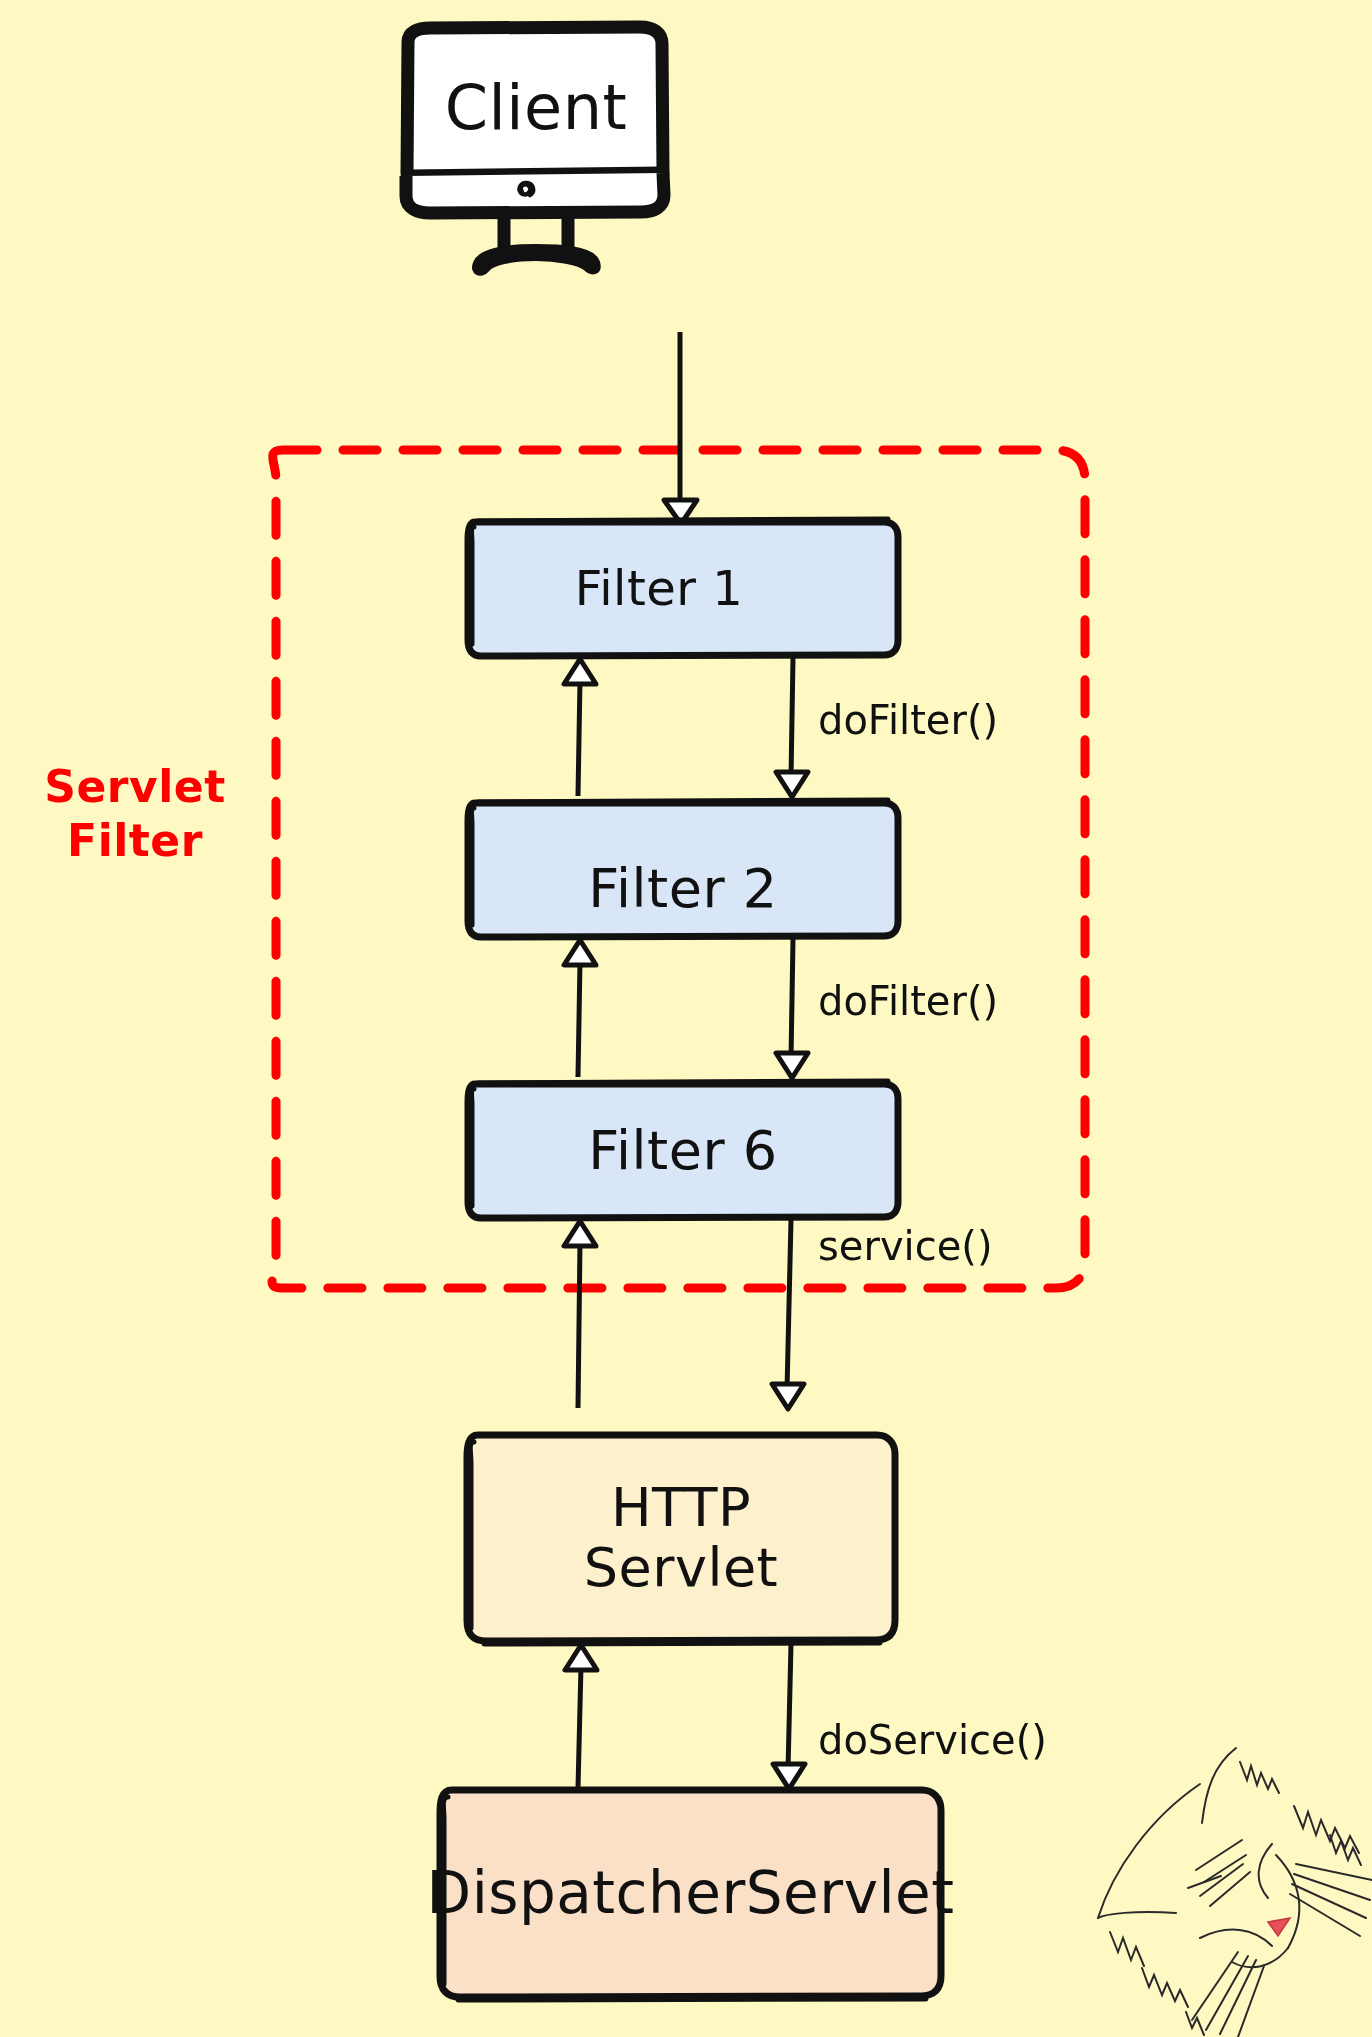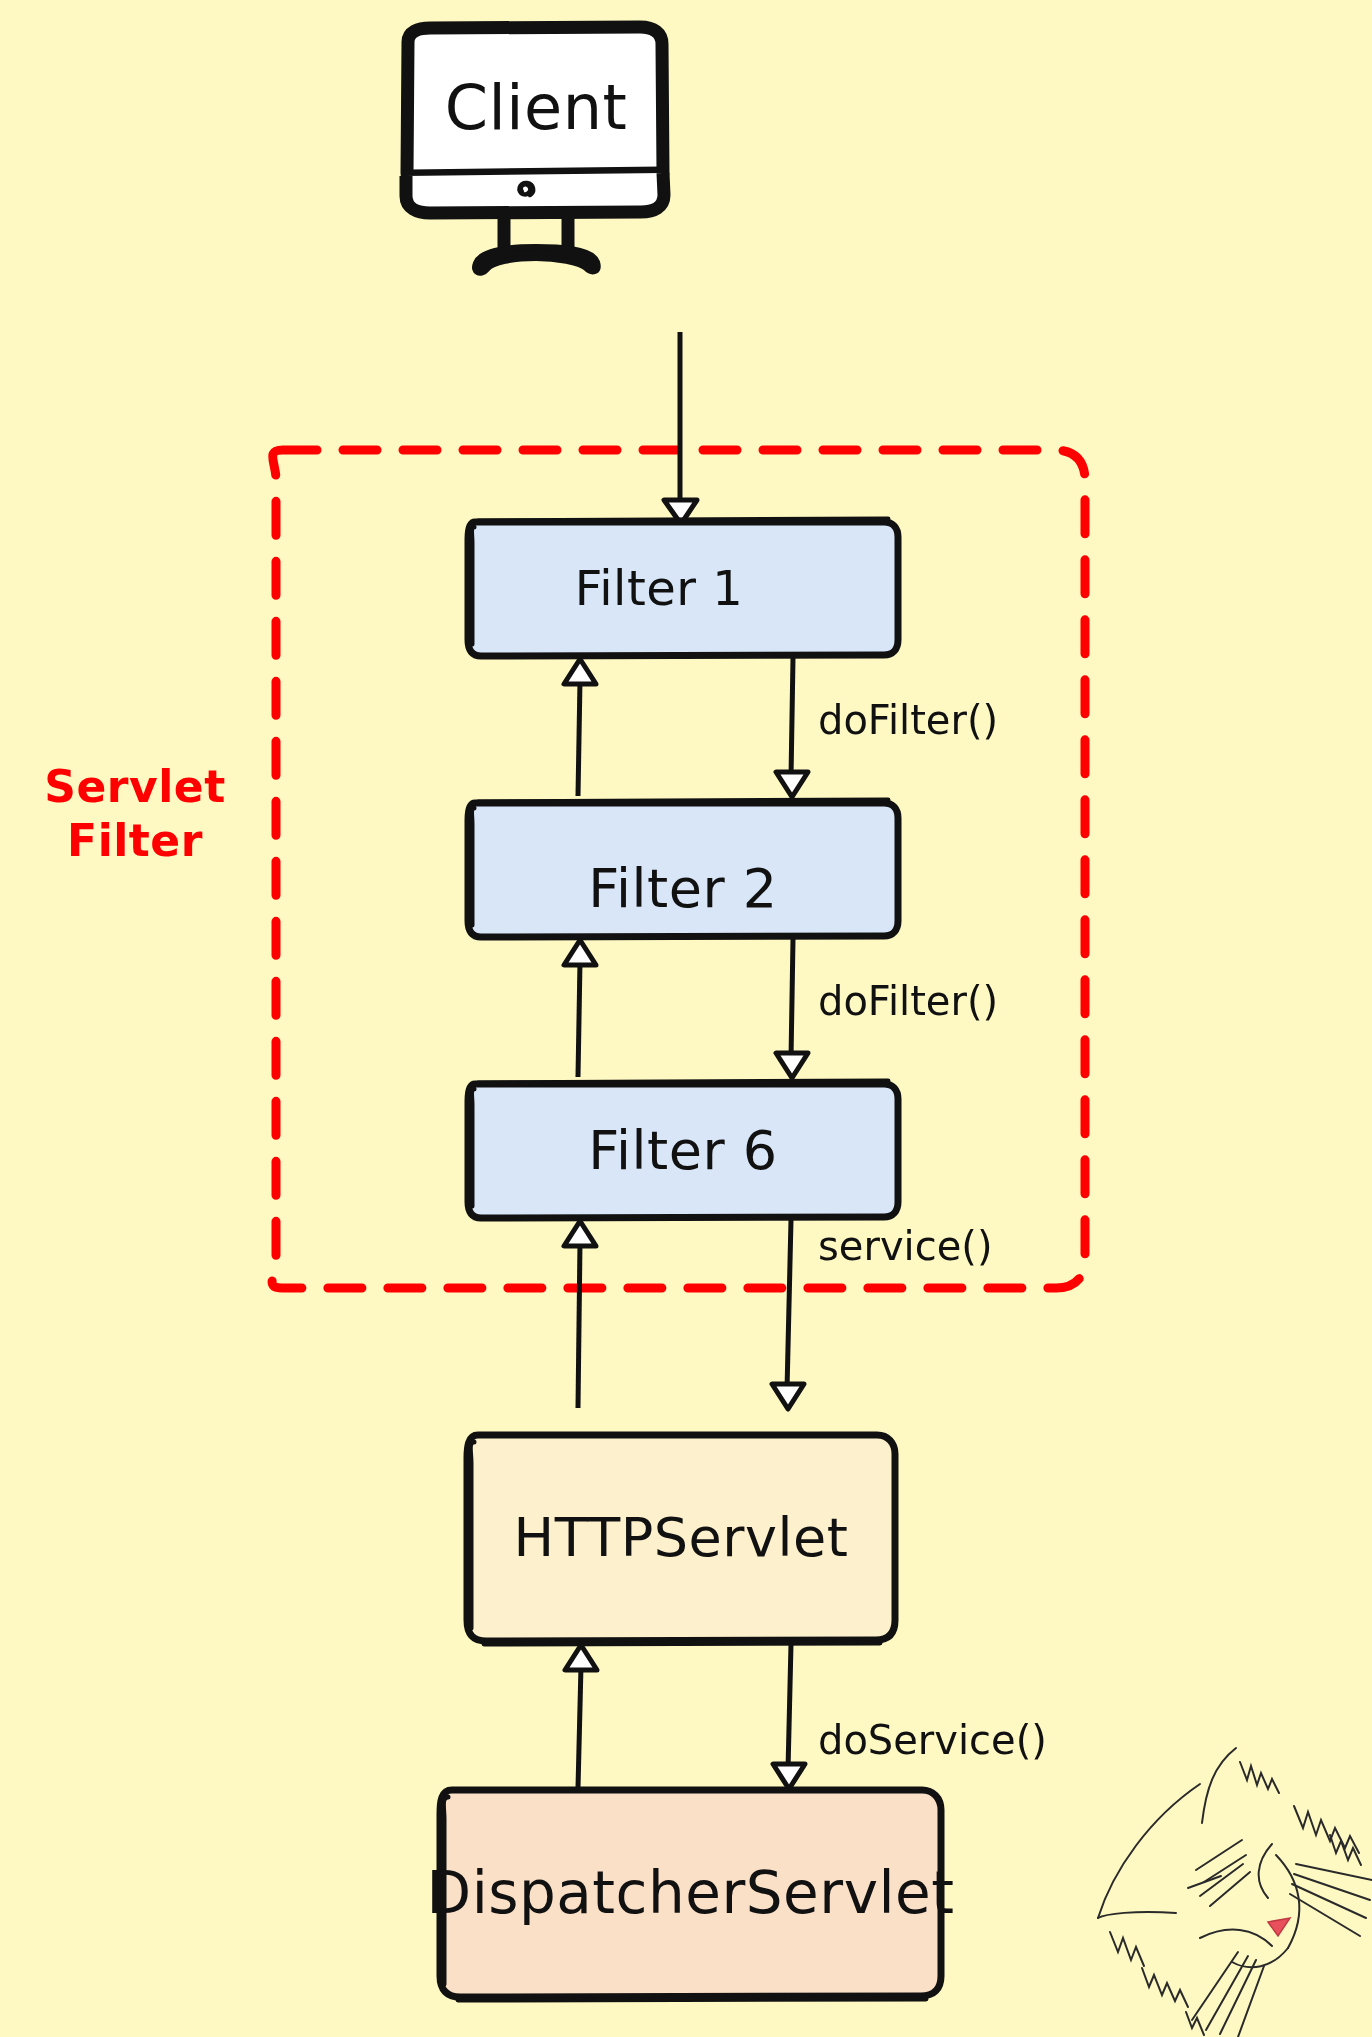--- a/index.html
+++ b/index.html
@@ -220,21 +220,21 @@
     <div>Servlet</div>
     <div>Filter</div>
   </div>
 
   <div class="node-label" style="left:444px;top:522px;width:430px;height:134px;font-size:48px;">Filter 1</div>
 
   <div class="node-label" style="left:468px;top:822px;width:430px;height:134px;font-size:54px;">Filter 2</div>
 
   <div class="node-label" style="left:468px;top:1084px;width:430px;height:134px;font-size:54px;">Filter 6</div>
 
-  <div class="node-label" style="left:467px;top:1435px;width:428px;height:206px;font-size:54px;flex-direction:row;">
+  <div class="node-label" style="left:467px;top:1435px;width:428px;height:206px;font-size:54px;flex-direction:column;">
     <div>HTTP</div>
     <div>Servlet</div>
   </div>
 
   <div class="node-label" style="left:440px;top:1790px;width:501px;height:207px;font-size:58px;flex-direction:row;">
     <div>Dispatcher</div>
     <div>Servlet</div>
   </div>
 
   <div class="edge-label" style="left:818px;top:700px;">doFilter()</div>

